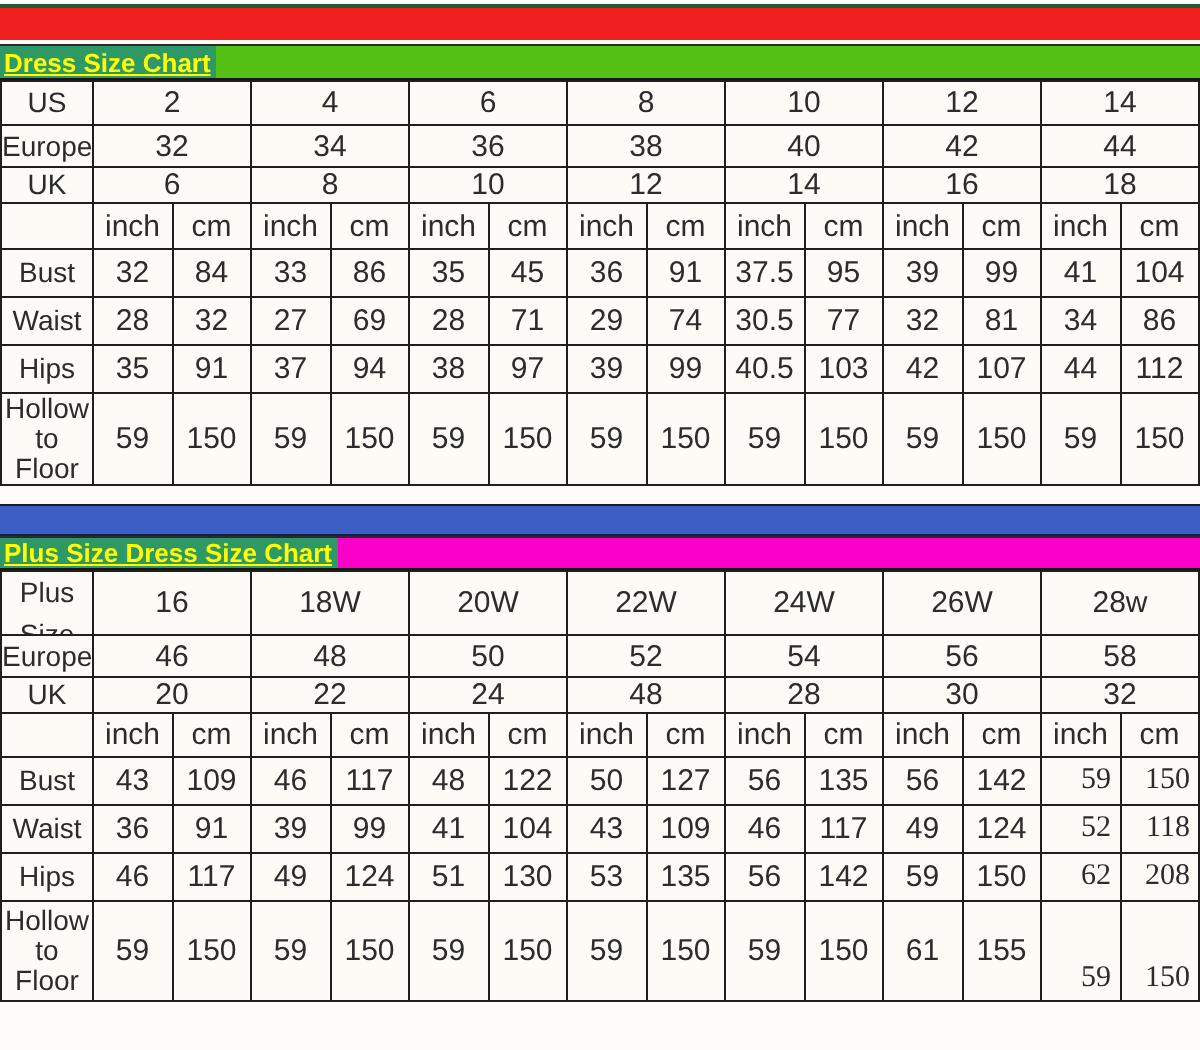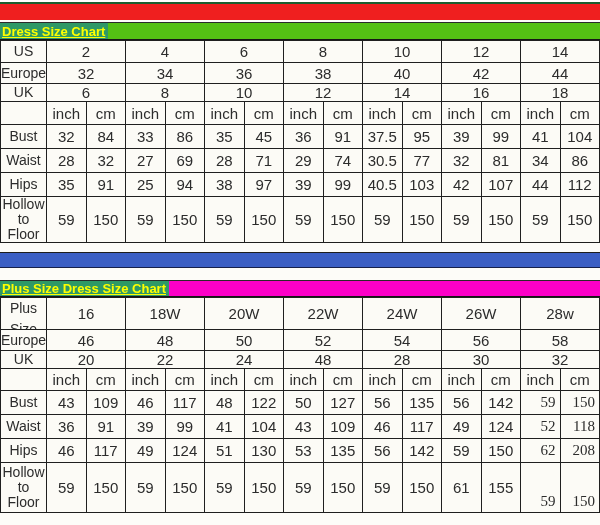--- a/index.html
+++ b/index.html
@@ -11,21 +11,21 @@
   .top-line  { height:2px; }
   .red-bar   { height:16px; }
 
   .banner { height:18px; margin-top:2px; display:flex; align-items:center;
             border-top:1px solid #2a2a2a; border-bottom:1px solid #161616; }
   .banner .title-chip { height:100%; display:flex; align-items:center;
             padding:0 3px 0 2px; }
   .banner .title-chip span { color:#ffff00; font-size:13px; font-weight:bold;
             text-decoration:underline; white-space:nowrap; letter-spacing:0px; }
   .banner .banner-rest { flex:1; height:100%; }
-  .banner2 { height:17px; margin-top:12px;text-decoration:underline; }
+  .banner2 { height:17px; margin-top:0;text-decoration:underline; }
 
   .blue-bar { height:16px; margin-top:9px; border-top:1px solid #1d1d1d;
               border-bottom:1px solid #15204a; }
 
   table { width:600px; border-collapse:collapse; table-layout:fixed;
           background:#fcfbf6; }
   col.c-label { width:46px; }
   td { border:1px solid #1f1f1f; text-align:center; vertical-align:middle;
        font-size:15px; color:#2c2c2c; overflow:hidden; padding:0; }
   td.row-label { font-size:14px; line-height:15px; }
@@ -159,21 +159,21 @@
           <td>77</td>
           <td>32</td>
           <td>81</td>
           <td>34</td>
           <td>86</td>
         </tr>
         <tr class="mr">
           <td class="row-label">Hips</td>
           <td>35</td>
           <td>91</td>
-          <td>25</td>
+          <td>37</td>
           <td>94</td>
           <td>38</td>
           <td>97</td>
           <td>39</td>
           <td>99</td>
           <td>40.5</td>
           <td>103</td>
           <td>42</td>
           <td>107</td>
           <td>44</td>

